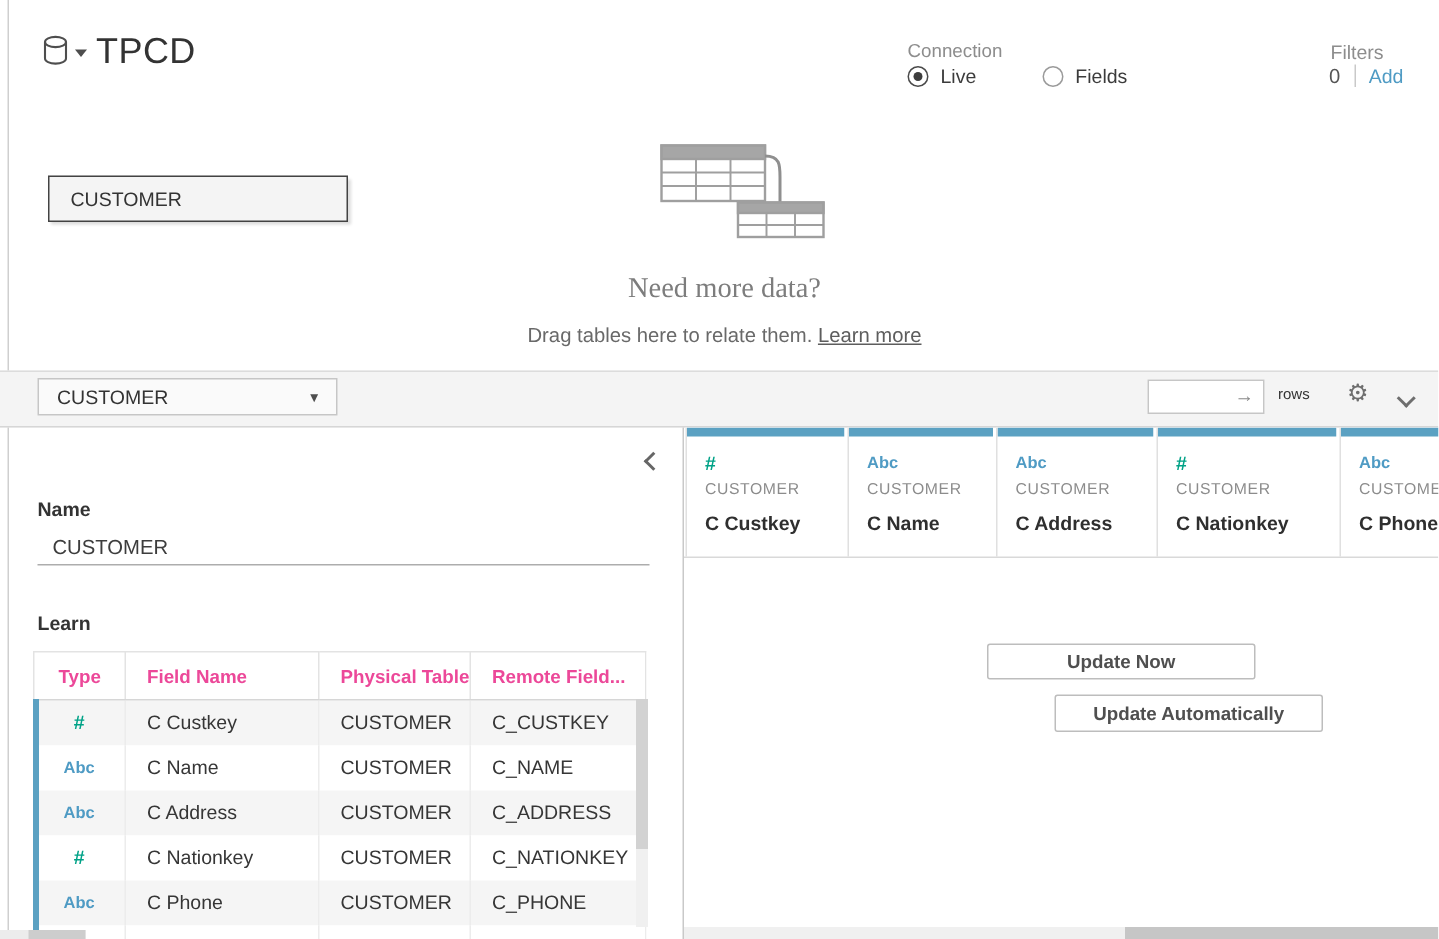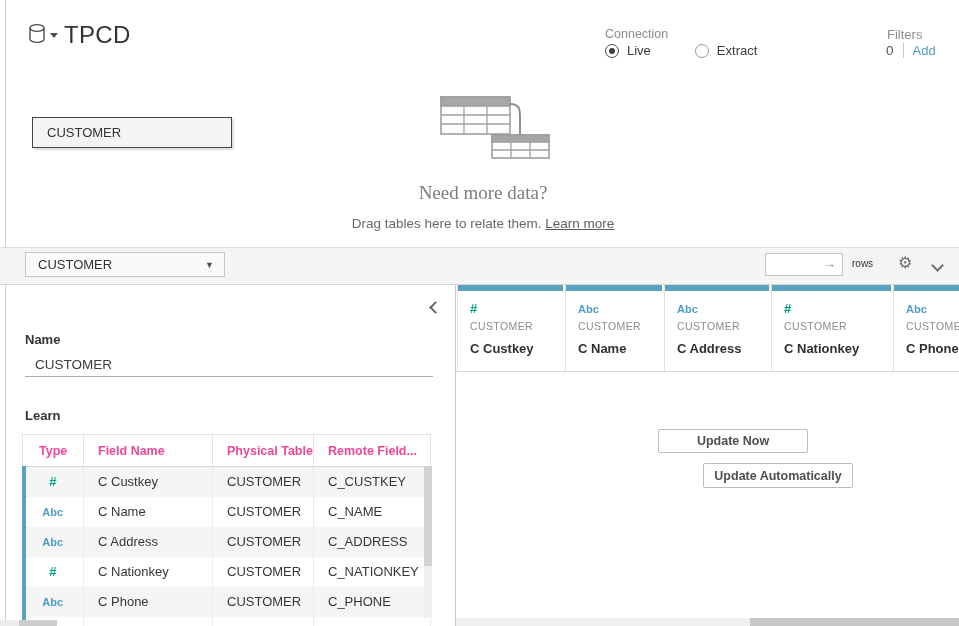--- a/index.html
+++ b/index.html
@@ -90,21 +90,21 @@
   .grid-header { position:absolute; left:457px; top:285px; height:86px; display:flex; gap:2px; }
   .gcol { position:relative; background:#fff; border-left:1px solid #e0e0e0; padding:16px 0 0 12px; overflow:hidden; }
   .gcol::before { content:""; position:absolute; left:0; top:0; right:0; height:6px; background:#5ba1c2; }
   .gicon { display:block; font-weight:bold; height:16px; }
   .gicon.num { color:#00a287; font-size:13px; }
   .gicon.str { color:#4f9bc4; font-size:11px; padding-top:2px; }
   .gtable { display:block; margin-top:3px; font-size:10.5px; letter-spacing:.4px; color:#8c8c8c; white-space:nowrap; }
   .gname  { display:block; margin-top:9px; font-size:13px; font-weight:bold; color:#2f2f2f; white-space:nowrap; }
   .grid-header-line { position:absolute; left:456px; top:371px; width:503px; height:1px; background:#d9d9d9; }
 
-  .upd-btn { position:absolute; left:658px; width:150px; background:#fff; border:1px solid #bdbdbd; border-radius:2px;
+  .upd-btn { position:absolute; left:658px; width:179px; background:#fff; border:1px solid #bdbdbd; border-radius:2px;
     font-size:12.5px; font-weight:bold; color:#4f4f4f; text-align:center; font-family:inherit; }
   .upd-now { top:429px; height:24px; }
   .upd-auto { top:463px; height:25px;margin-left:45px; }
 
   .h-scroll { position:absolute; left:456px; top:618px; width:503px; height:8px; background:#f0f0f0; }
   .h-scroll .thumb { position:absolute; left:294px; top:0; width:209px; height:8px; background:#c6c6c6; }
 </style>
 </head>
 <body>
 
@@ -120,21 +120,21 @@
   <div class="page-title">TPCD</div>
 
   <div class="conn-label">Connection</div>
   <div class="radio-row">
     <div class="radio-opt">
       <div class="radio sel"></div>
       <div class="radio-lbl">Live</div>
     </div>
     <div class="radio-opt">
       <div class="radio"></div>
-      <div class="radio-lbl">Extract</div>
+      <div class="radio-lbl">Fields</div>
     </div>
   </div>
 
   <div class="filters-label">Filters</div>
   <div class="filters-row">
     <span class="filters-count">0</span>
     <span class="filters-sep"></span>
     <span class="filters-add">Add</span>
   </div>
 

